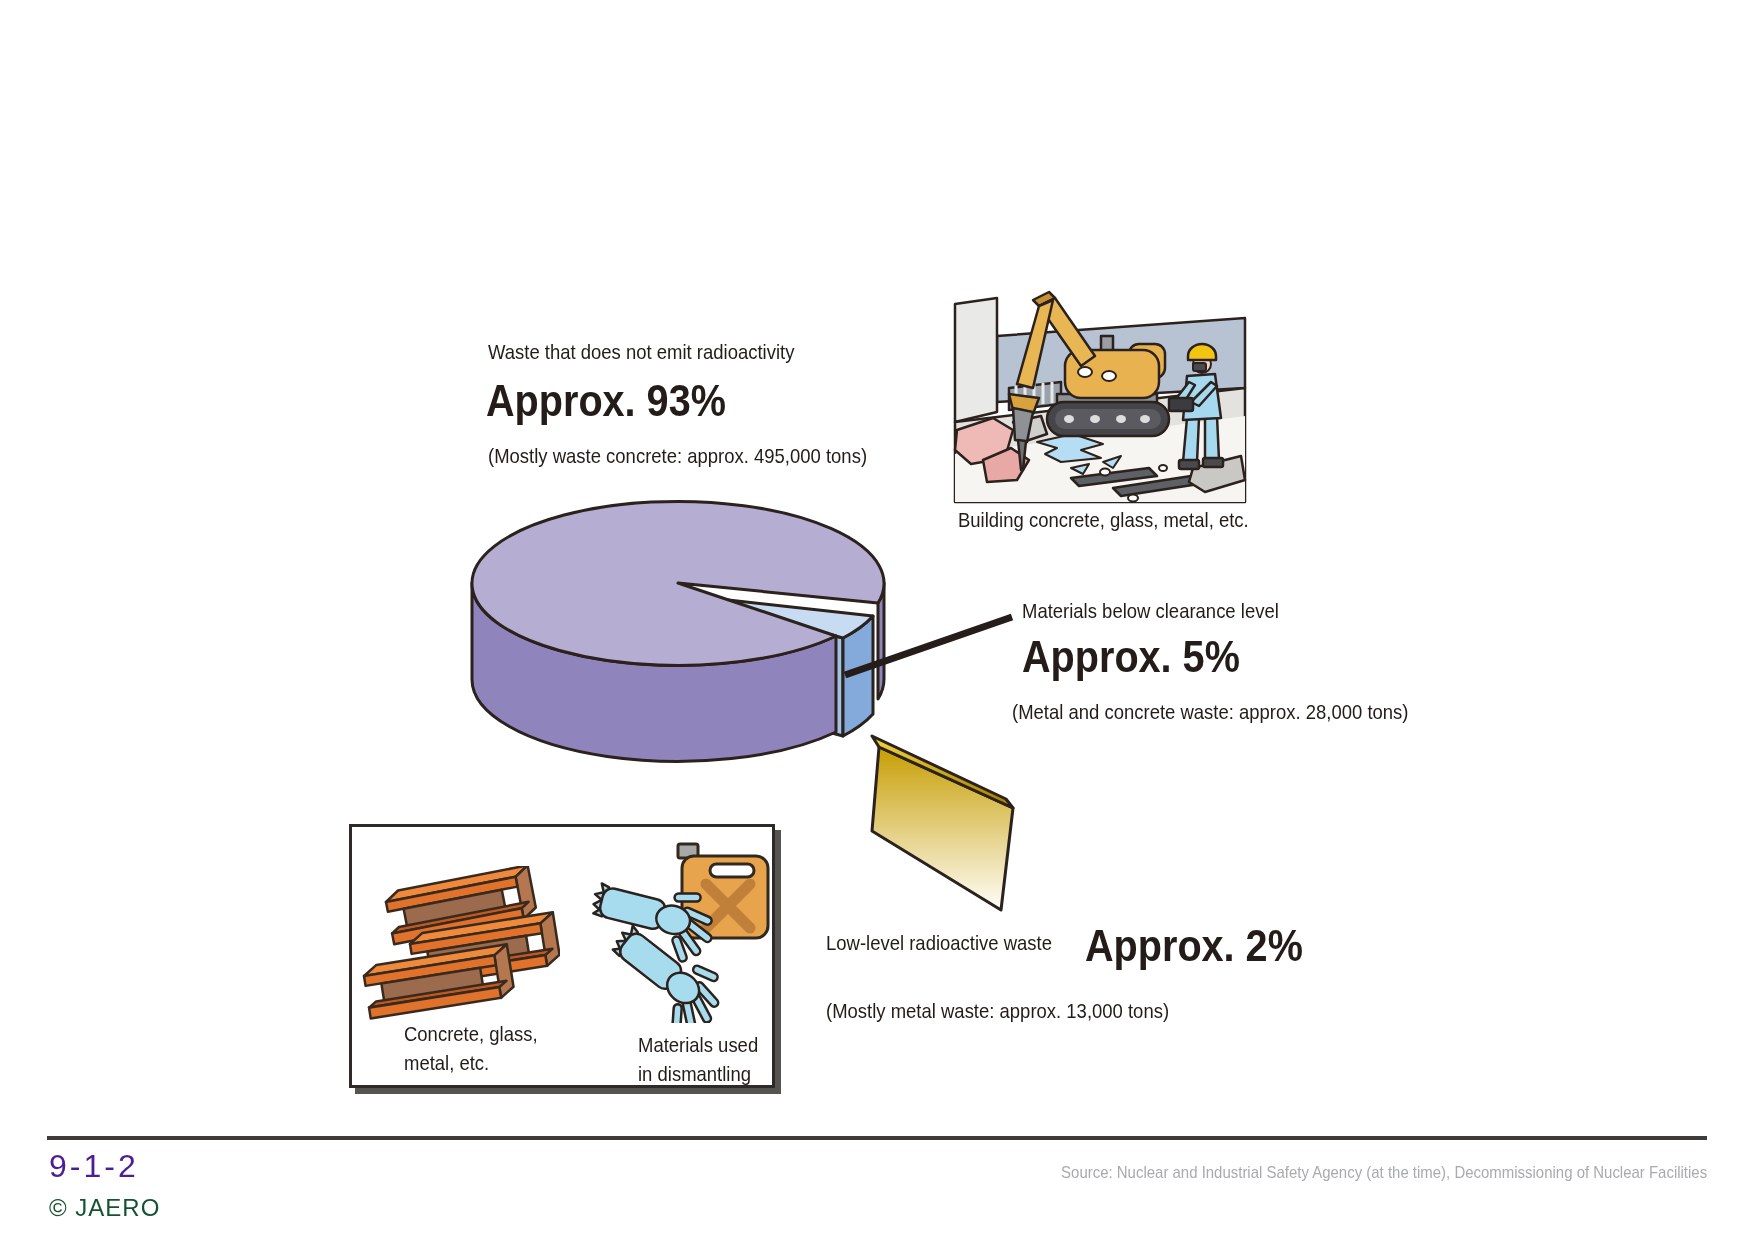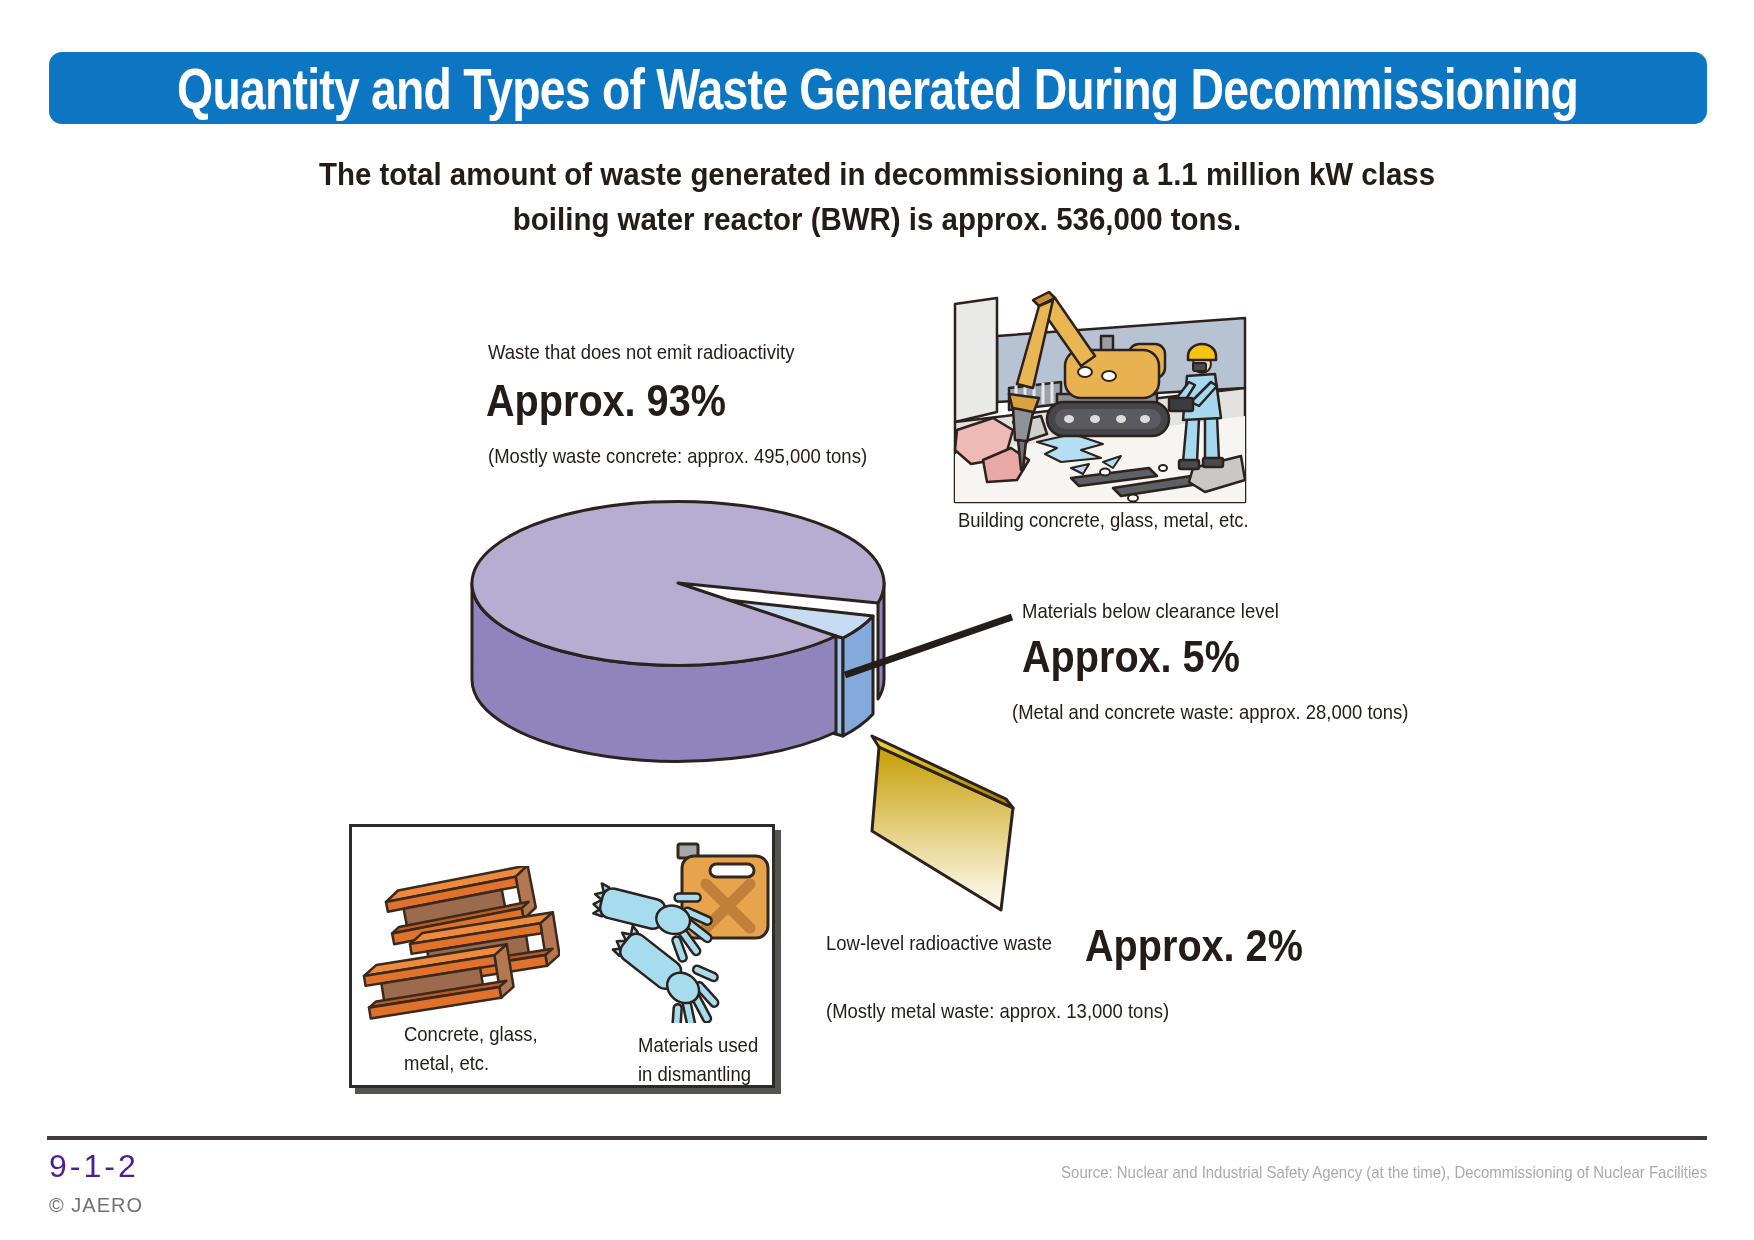--- a/index.html
+++ b/index.html
@@ -38,37 +38,30 @@
 
   
   .materials-box{left:349px;top:824px;width:420px;height:258px;border:3px solid #2e2а28;
                  border:3px solid #2e2a28;background:#fff;box-shadow:6px 6px 0 #565450;}
   .box-cap-left{left:404px;top:1019px;font-size:21px;line-height:29px;transform:scaleX(0.88);transform-origin:left top;}
   .box-cap-right{left:638px;top:1030px;font-size:21px;line-height:29px;transform:scaleX(0.88);transform-origin:left top;}
 
   
   .footer-line{left:47px;top:1136px;width:1660px;height:4px;background:#3e3b3a;}
   .page-number{left:49px;top:1148px;font-size:32px;color:#4c1d95;letter-spacing:3px;}
-  .copyright{left:49px;top:1194px;font-size:20px;color:#737373;letter-spacing:1px;}
+  .copyright{left:49px;top:1194px;font-size:24px;color:#14532d;letter-spacing:1px;}
   .source{right:47px;top:1163px;font-size:17px;color:#a8aaad;white-space:nowrap;
           transform:scaleX(0.88);transform-origin:right top;}
 </style>
 </head>
 <body>
 
 <div class="page">
 
-  <div class="abs banner">
-    <span class="banner-title">Quantity and Types of Waste Generated During Decommissioning</span>
-  </div>
-
-  <div class="abs subtitle">
-    <div class="line">The total amount of waste generated in decommissioning a 1.1 million kW class</div>
-    <div class="line">boiling water reactor (BWR) is approx. 536,000 tons.</div>
-  </div>
+
 
   <div class="abs sm l93-title">Waste that does not emit radioactivity</div>
   <div class="abs pct l93-pct">Approx. 93%</div>
   <div class="abs sm l93-note">(Mostly waste concrete: approx. 495,000 tons)</div>
 
   <svg class="abs" style="left:953px;top:290px;" width="294" height="214" viewBox="0 0 294 214">
     <g stroke="#2b211d" stroke-width="2.5" stroke-linejoin="round">
 
       <polygon points="44,46 292,28 292,98 44,112" fill="#b7c2d3"></polygon>
 

